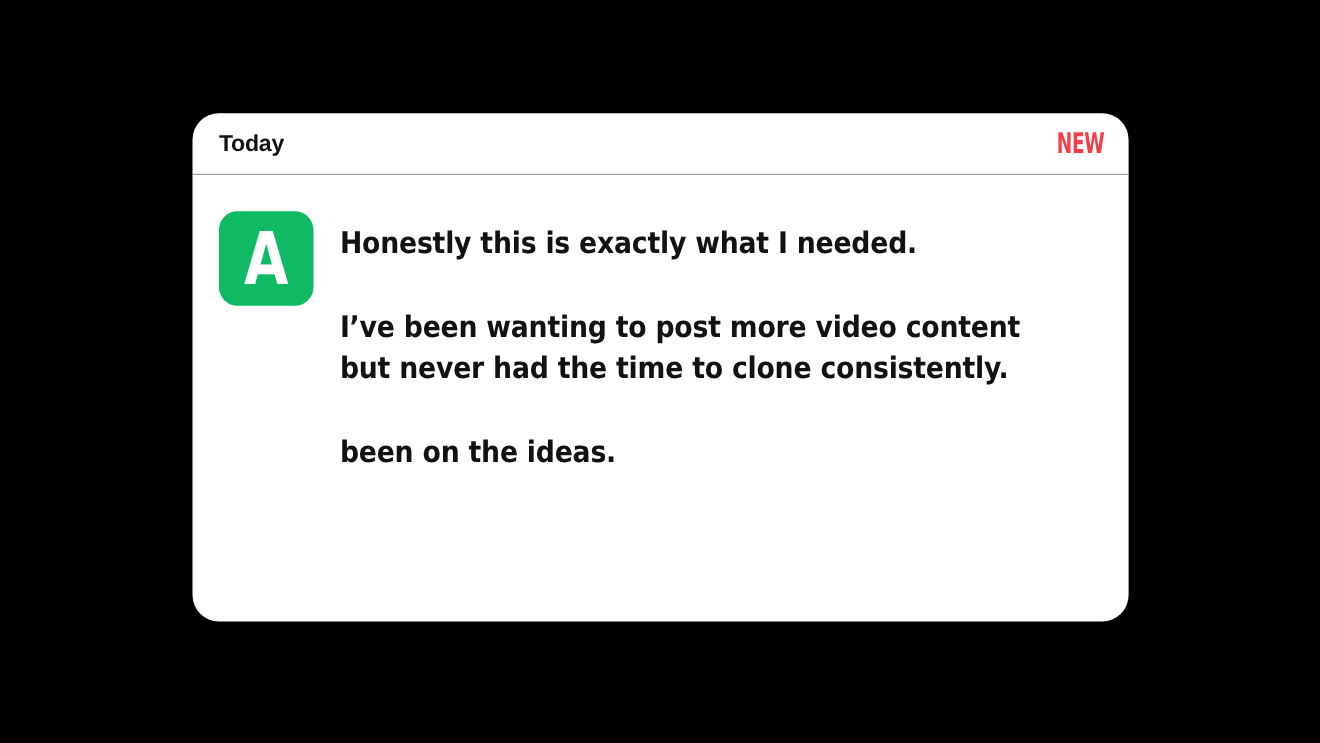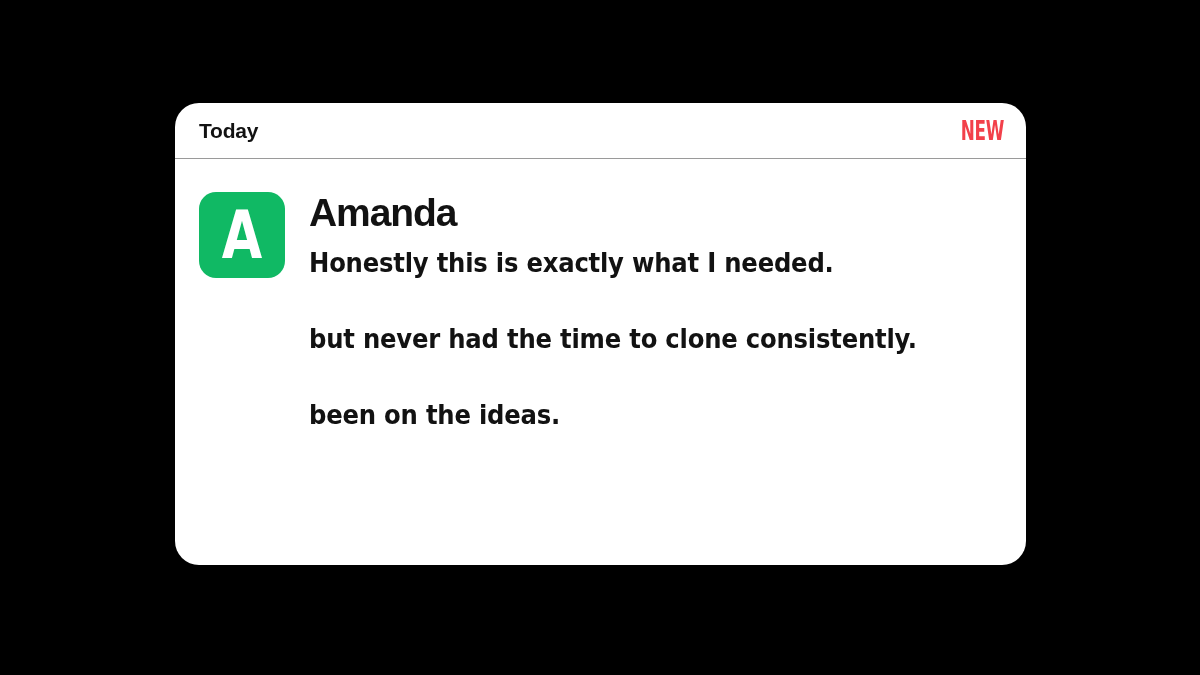--- a/index.html
+++ b/index.html
@@ -135,27 +135,27 @@
   </div>
 
   <div class="card-body">
 
     <div class="avatar" style="background: rgb(16, 185, 100);">
       <span class="avatar-initial" style="color: rgb(255, 255, 255);">A</span>
     </div>
 
     <div class="message-column">
 
-      <div class="sender-name">Amanda</div>
 
       <div class="message-para">
         <div class="message-line">Honestly this is exactly what I needed.</div>
       </div>
 
       <div class="message-para">
+        <div class="message-line">I’ve been wanting to post more video content</div>
         <div class="message-line">but never had the time to clone consistently.</div>
       </div>
 
       <div class="message-para">
         <div class="message-line">been on the ideas.</div>
       </div>
 
     </div>
   </div>
 </div>

